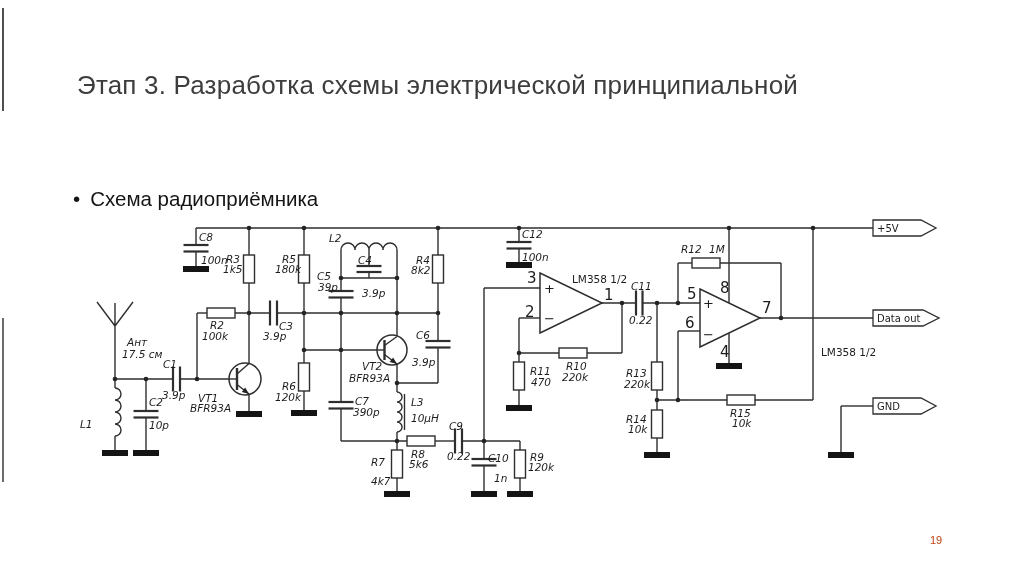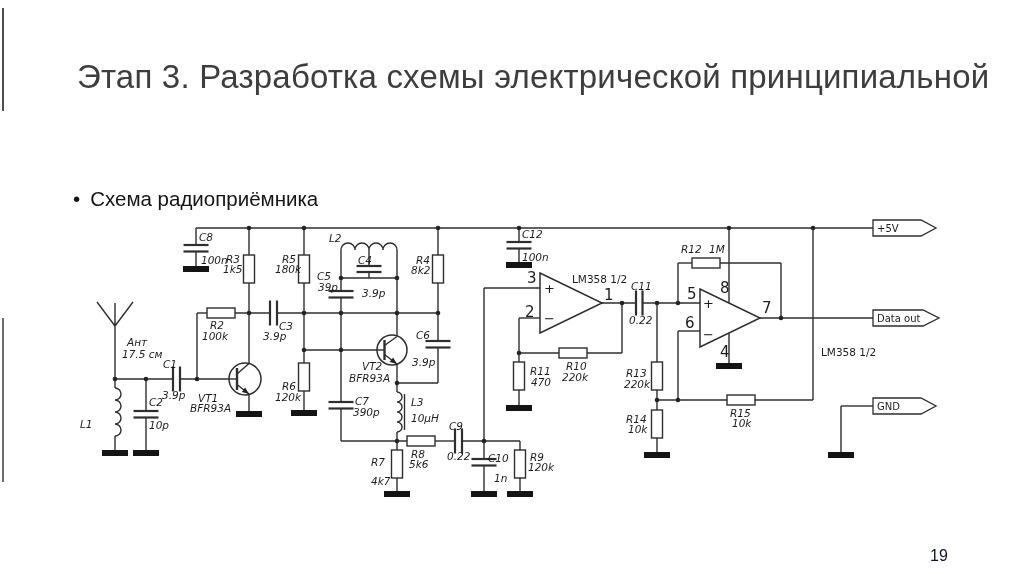--- a/index.html
+++ b/index.html
@@ -1,29 +1,29 @@
 <!DOCTYPE html>
 <html><head>
 <meta charset="utf-8">
 <style>
   html,body{margin:0;padding:0;}
   body{
     width:1024px;height:574px;position:relative;background:#ffffff;overflow:hidden;
     font-family:"Liberation Sans",sans-serif;
   }
   .slide-title{
-    position:absolute;left:77px;top:58px;font-size:33px;color:#3d3d3d;
+    position:absolute;left:77px;top:70px;font-size:26px;color:#3d3d3d;
     letter-spacing:.2px;white-space:nowrap;
   }
   .bullet-line{
     position:absolute;left:73px;top:155px;font-size:20.5px;color:#141414;white-space:nowrap;margin-top:32px;
   }
   .bullet-line .marker{margin-right:10px;}
   .page-number{
-    position:absolute;left:930px;top:547px;font-size:16px;color:#0f172a;
+    position:absolute;left:930px;top:534px;font-size:11px;color:#c2410c;
   }
   .edge-artifact{position:absolute;background:#4f4f4f;width:2px;}
   svg{position:absolute;left:0;top:0;}
   svg line, svg path, svg polyline{stroke:#2e2e2e;stroke-width:1.4;fill:none;}
   svg .plate{stroke-width:2.2;}
   svg .body{fill:#ffffff;stroke:#2e2e2e;stroke-width:1.4;}
   svg .bar{fill:#141414;stroke:none;}
   svg .dot{fill:#232323;stroke:none;}
   svg .tb{stroke-width:2.4;}
   svg text{fill:#1c1c1c;font-family:"DejaVu Sans",sans-serif;}

